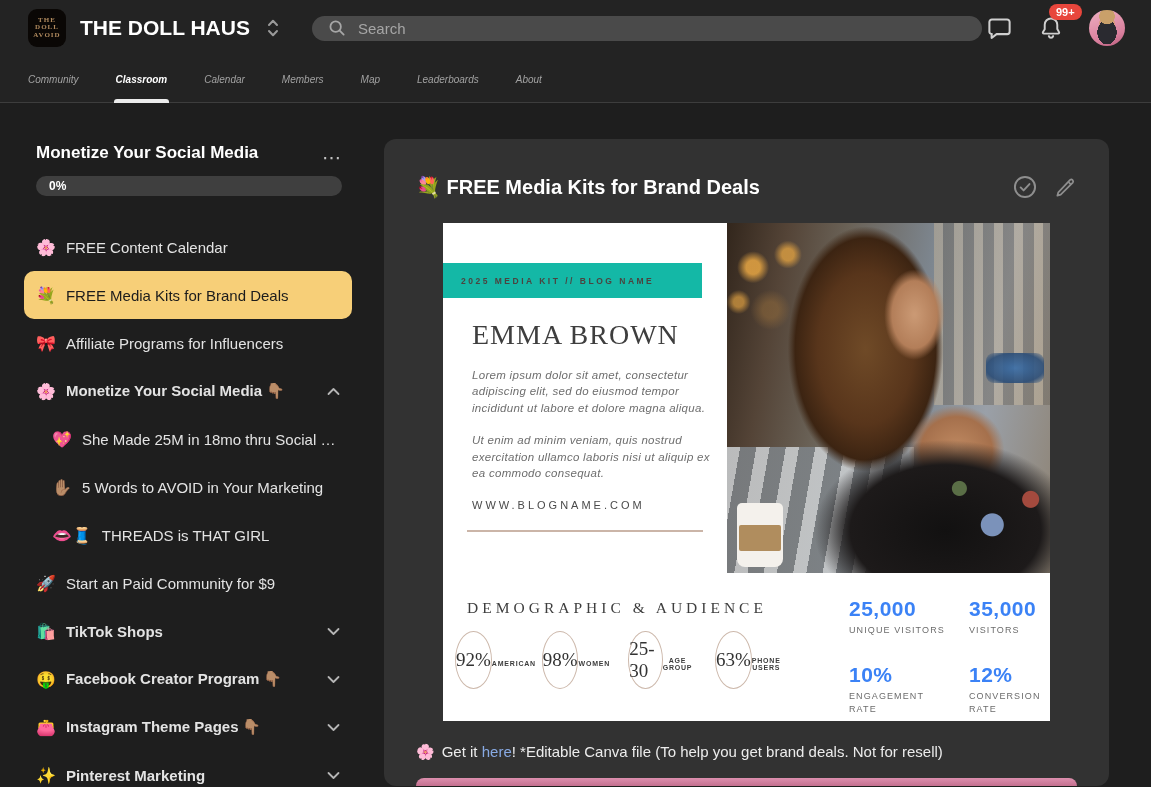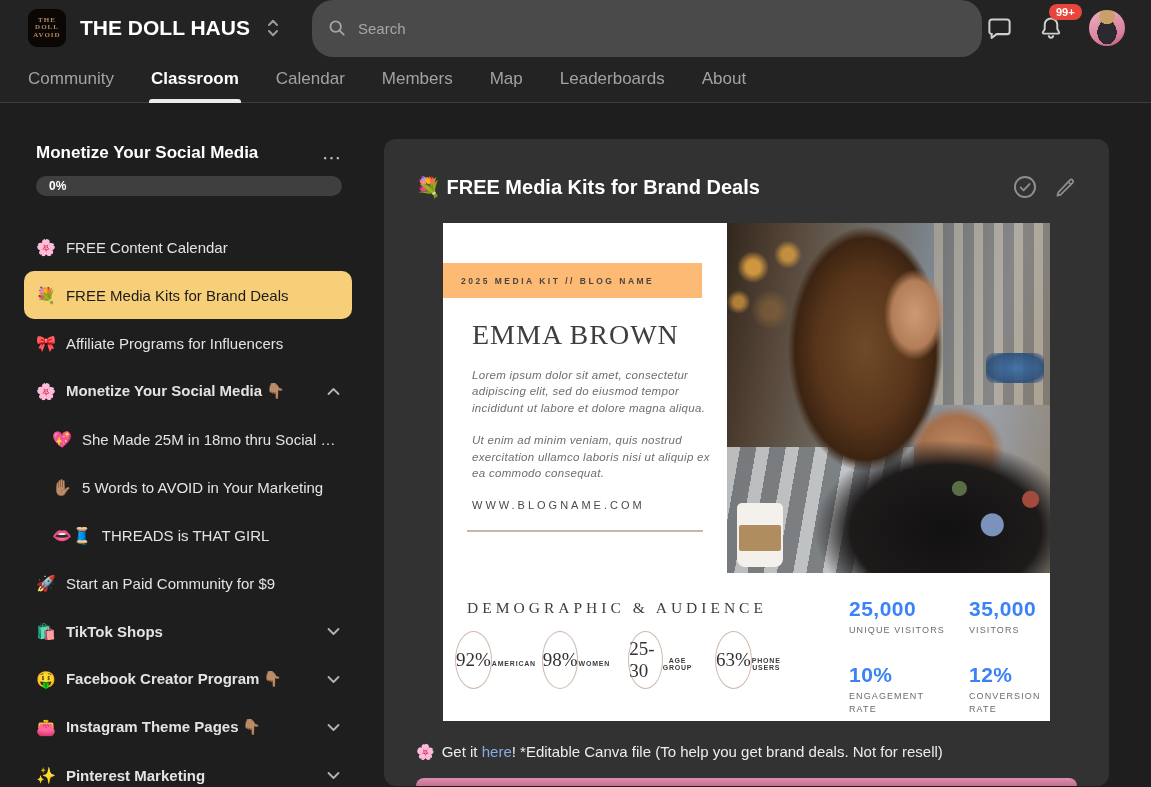--- a/index.html
+++ b/index.html
@@ -5,37 +5,37 @@
   * { margin:0; padding:0; box-sizing:border-box; }
   html,body { width:1151px; height:787px; overflow:hidden; }
   body { background:#1e1e1e; font-family:"Liberation Sans", sans-serif; -webkit-font-smoothing:antialiased; }
 
   
   .topbar { height:56px; background:#232323; display:flex; align-items:center; padding:0 26px 0 28px; }
   .logo { width:38px; height:38px; background:#0a0705; border-radius:9px; display:flex; flex-direction:column; align-items:center; justify-content:center; line-height:1.05; flex:none; }
   .logo span { font-family:"Liberation Serif", serif; font-size:7px; letter-spacing:1px; color:#b08a5e; font-weight:700; }
   .community-name { color:#fff; font-size:21px; font-weight:700; margin-left:14px; white-space:nowrap; }
   .switcher { margin-left:16px; display:flex; align-items:center; cursor:pointer; }
-  .search { margin-left:32px; width:670px; height:57px; background:#4a4a4a; border-radius:21px; display:flex; align-items:center; padding:0 16px; }
+  .search { margin-left:32px; width:670px; height:25px; background:#4a4a4a; border-radius:21px; display:flex; align-items:center; padding:0 16px; }
   .search svg { flex:none; }
   .search input { background:transparent; border:0; outline:0; color:#ddd; font-size:15px; margin-left:12px; width:100%; font-family:"Liberation Sans", sans-serif; }
   .search input::placeholder { color:#a6a6a6; }
   .top-icons { margin-left:auto; display:flex; align-items:center; gap:25px; }
   .icon-btn { position:relative; cursor:pointer; display:flex; align-items:center; }
   .badge { position:absolute; top:-11px; left:11px; background:#e8463c; color:#fff; font-size:11px; font-weight:700; padding:2px 7px; border-radius:10px; white-space:nowrap; }
   .avatar { width:36px; height:36px; border-radius:50%; cursor:pointer; flex:none;
     background:
       radial-gradient(circle at 50% 18%, #c9a06a 0 22%, transparent 23%),
       radial-gradient(ellipse 16px 20px at 50% 62%, #2a2a30 0 60%, transparent 61%),
       radial-gradient(circle at 50% 40%, #d99a80 0 28%, transparent 30%),
       linear-gradient(160deg, #efb0c2, #d97f9d 70%, #b95c7c); }
 
   
   .tabs { height:47px; background:#232323; border-bottom:1px solid #3d3d3d; display:flex; align-items:stretch; padding:0 28px; gap:37px; }
-  .tab { display:flex; align-items:center; color:#a2a2a2; font-size:17px; position:relative; cursor:pointer; white-space:nowrap; }
+  .tab { display:flex; align-items:center; color:#a2a2a2; font-size:10px; position:relative; cursor:pointer; white-space:nowrap;font-style:italic; }
   .tab.active { color:#fff; font-weight:600; }
   .tab.active::after { content:""; position:absolute; left:-2px; right:-2px; bottom:-1px; height:4px; background:#ececec; border-radius:3px 3px 0 0; }
 
   
   .content { display:flex; height:683px; }
   .sidebar { width:368px; flex:none; padding:40px 16px 0 24px; }
   .main { flex:1; padding:36px 42px 0 16px; }
 
   
   .side-head { display:flex; align-items:flex-end; margin:0 10px 0 12px; }
@@ -54,21 +54,21 @@
   
   .card { background:#323232; border-radius:12px; padding:34px 32px 0; height:100%; overflow:hidden; }
   .card-head { display:flex; align-items:center; }
   .card-title { color:#fff; font-size:20px; font-weight:700; line-height:28px; flex:1; }
   .card-actions { display:flex; align-items:center; gap:16px; }
   .card-actions .icon-btn { opacity:.95; }
 
   
   .kit { width:607px; height:498px; margin:22px auto 0; background:#fff; display:flex; flex-wrap:wrap; overflow:hidden; }
   .kit-left { width:284px; height:350px; }
-  .banner { margin-top:40px; width:259px; height:35px; background:#fdba74; display:flex; align-items:center; padding-left:18px; font-size:8.5px; letter-spacing:2.5px; color:#4b4440; font-weight:600; }
+  .banner { margin-top:40px; width:259px; height:35px; background:#14b8a6; display:flex; align-items:center; padding-left:18px; font-size:8.5px; letter-spacing:2.5px; color:#4b4440; font-weight:600; }
   .kit-name { margin:21px 0 0 29px; font-family:"Liberation Serif", serif; font-size:28px; letter-spacing:1px; color:#3e3e3e; font-weight:400; }
   .bio { margin:16px 0 0 29px; width:248px; font-size:11.5px; font-style:italic; line-height:1.43; color:#6e6e6e; letter-spacing:.3px; }
   .bio p + p { margin-top:16px; }
   .site { margin:17px 0 0 29px; font-size:11px; letter-spacing:3px; color:#4a4a4a; }
   .rule { margin:19px 0 0 24px; width:236px; height:2px; background:#cbb5a8; }
   .kit-bottom { width:100%; height:148px; background:#fff; display:flex;gap:32px; }
   .demo-zone { width:348px; flex:none; }
   .demo-title { margin-top:26px; text-align:center; font-family:"Liberation Serif", serif; font-size:15.5px; letter-spacing:4px; color:#3e3e3e; }
   .circles { display:flex; justify-content:space-between; padding:0 12px; margin-top:14px; }
   .circ-wrap { width:64px; display:flex; align-items:center; }

